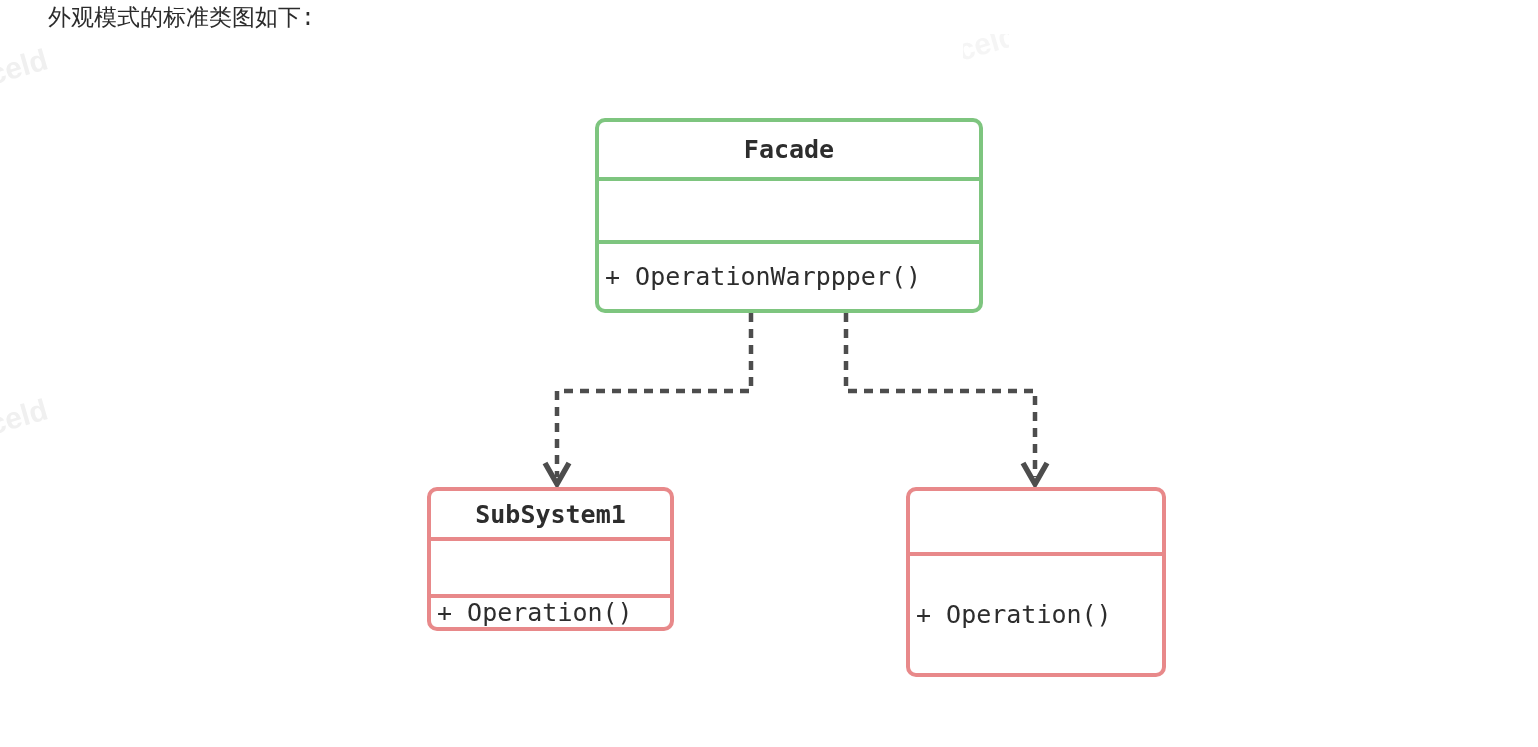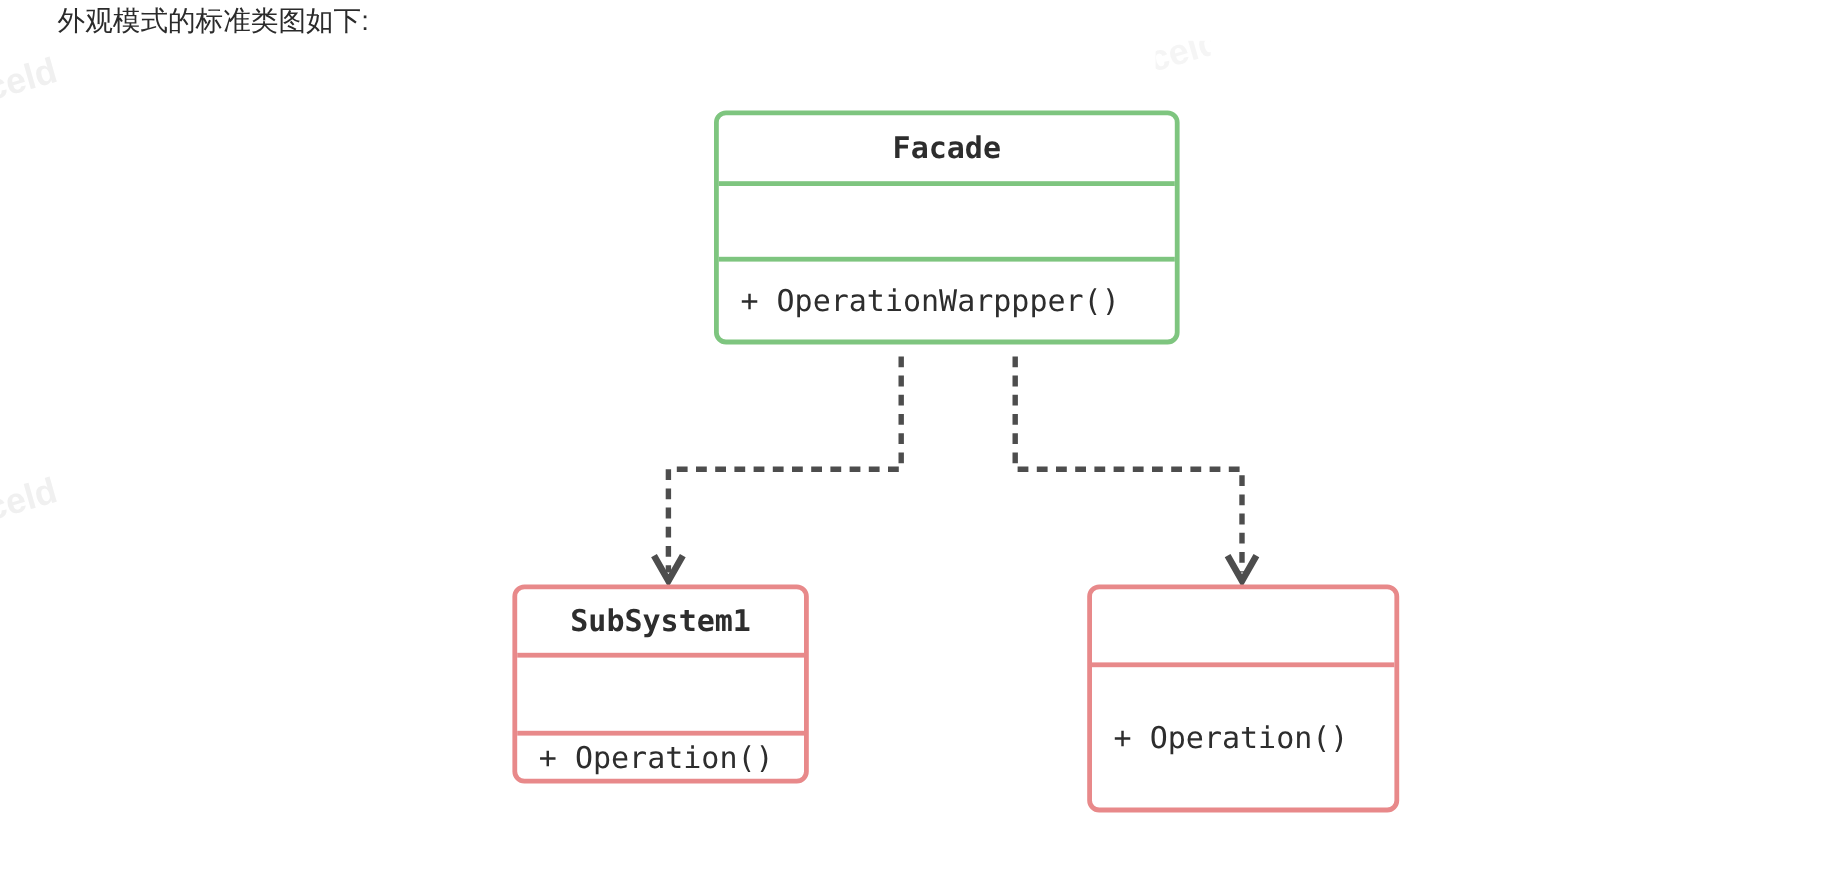--- a/index.html
+++ b/index.html
@@ -10,21 +10,21 @@
     background: #ffffff;
     overflow: hidden;
     font-family: "Liberation Sans", sans-serif;
   }
   .page-heading {
     position: absolute;
     left: 48px;
     top: 2px;
     font-size: 23px;
     color: #2b2b2b;
-    font-family: Liberation Sans, sans-serif;
+    font-family: Liberation Mono, monospace;
     white-space: nowrap;
   }
   .watermark {
     position: absolute;
     color: #f0f0f0;
     font-size: 30px;
     font-weight: bold;
     font-family: "Liberation Sans", sans-serif;
     transform: rotate(-16deg);
     user-select: none;
@@ -74,35 +74,35 @@
   .uml-class .name {
     justify-content: center;
     font-weight: bold;
     font-size: 25px;
   }
   .uml-class .attrs { border-bottom: 4px solid; }
   .uml-class .name { border-bottom: 4px solid; }
   .uml-class .methods {
     flex: 1;
     font-size: 25px;
-    padding-left: 18px;
+    padding-left: 6px;
     white-space: nowrap;
   }
 
   .facade {
-    left: 595px; top: 92px;
+    left: 595px; top: 118px;
     width: 388px; height: 195px;
     border-color: #7ec57f;
   }
   .facade .name { height: 59px; border-color: #7ec57f; }
   .facade .attrs { height: 63px; border-color: #7ec57f; }
 
   .subsystem1 {
     left: 427px; top: 487px;
-    width: 247px; height: 166px;
+    width: 247px; height: 144px;
     border-color: #e8898a;
     text-align: right;
   }
   .subsystem2 {
     left: 906px; top: 487px;
     width: 260px; height: 190px;
     border-color: #e8898a;
   }
   .subsystem1 .name, .subsystem2 .name { height: 57px; border-color: #e8898a; }
   .subsystem1 .attrs, .subsystem2 .attrs { height: 65px; border-color: #e8898a; }

